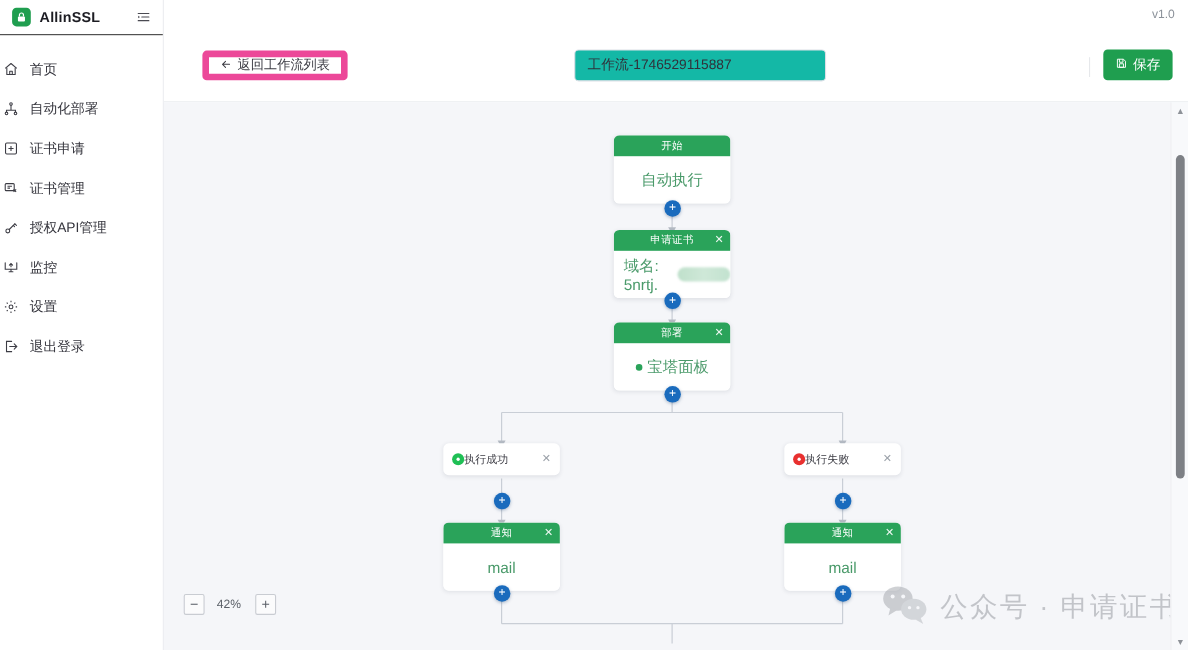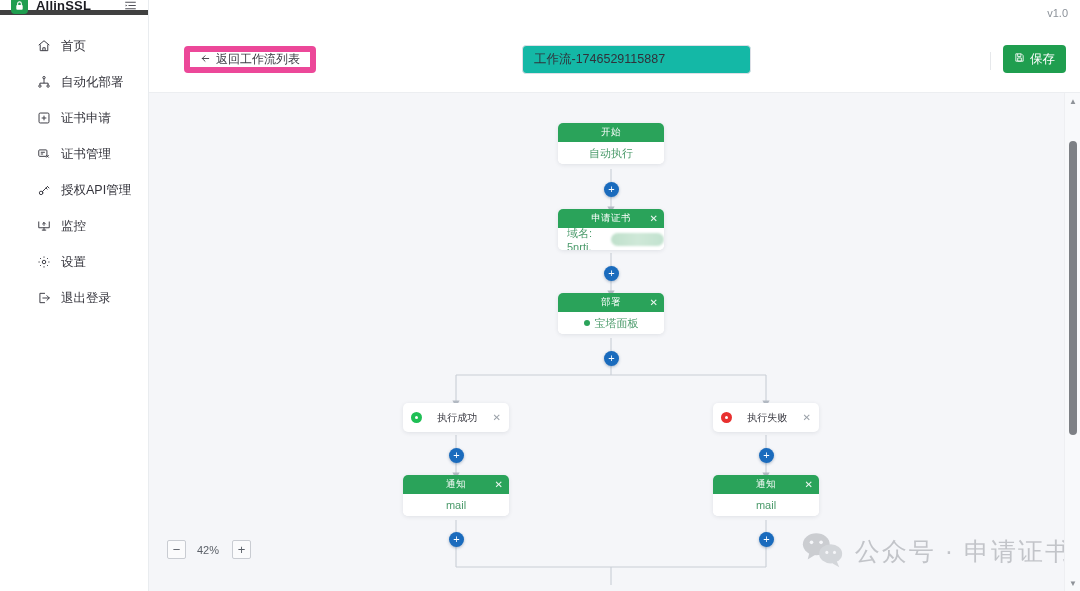--- a/index.html
+++ b/index.html
@@ -12,34 +12,34 @@
   }
   .app { position:relative; width:1080px; height:591px; display:flex; }
 
   
   .sidebar {
     width:149px; height:591px; background:#ffffff;
     border-right:1px solid #e9ecef;
     flex:0 0 149px;
   }
   .brand {
-    height:15px; display:flex; align-items:center; gap:8px;
-    padding:0 11px; border-bottom:5px solid #404040;
+    height:32px; display:flex; align-items:center; gap:8px;
+    padding:0 11px; border-bottom:1px solid #404040;
   }
   .brand-logo {
     width:17px; height:17px; border-radius:4px; background:#1f9e4f;
     display:flex; align-items:center; justify-content:center; flex:0 0 17px;
   }
   .brand-name { font-size:13px; font-weight:bold; color:#1c1c22; letter-spacing:.2px; }
   .brand-collapse { margin-left:auto; color:#4a4a52; display:flex; align-items:center; }
 
   .nav { padding-top:13px; }
   .nav-item {
     display:flex; align-items:center; gap:10px;
-    height:36px; padding:0 0 0 36px; cursor:pointer; color:#3d3d45;
+    height:36px; padding:0 0 0 2px; cursor:pointer; color:#3d3d45;
   }
   .nav-ico { width:15px; height:15px; flex:0 0 15px; color:#3d3d45; display:flex; align-items:center; justify-content:center; }
   .nav-label { font-size:12.5px; color:#35353d; }
 
   
   .main { position:relative; flex:1; height:591px; background:#ffffff; }
 
   .version {
     position:absolute; right:12px; top:7px; font-size:11px; color:#8b9199;
   }
@@ -88,41 +88,41 @@
   .node-head {
     height:19px; background:#2aa35a; display:flex; align-items:center;
     justify-content:center; position:relative;
   }
   .node-head-title { font-size:9.5px; color:#fff; letter-spacing:.4px; }
   .node-close {
     position:absolute; right:6px; top:50%; transform:translateY(-50%);
     color:#ffffff; font-size:10px; line-height:1; cursor:pointer; opacity:.92;
   }
   .node-body {
-    height:22px; display:flex; align-items:center; justify-content:center;
-    gap:5px; font-size:11px; color:#4a9a6a; background:#fff;
+    height:43px; display:flex; align-items:center; justify-content:center;
+    gap:5px; font-size:14px; color:#4a9a6a; background:#fff;
   }
   .node-body.left { justify-content:flex-start; padding-left:9px; }
 
   .redact {
     display:inline-block; width:76px; height:13px; border-radius:7px;
     background:linear-gradient(90deg,#bfe0cb,#cfe8d8,#c2e2cf);
     filter:blur(1.2px); vertical-align:middle; margin-left:2px;
   }
 
   
   .cond-node {
     position:absolute; background:#fff; border-radius:5px;
     box-shadow:0 1px 4px rgba(30,40,60,.10);
     height:29px; display:flex; align-items:center; padding:0 8px; gap:0;
   }
   .cond-dot { width:11px; height:11px; border-radius:50%; flex:0 0 11px;
     display:flex; align-items:center; justify-content:center; }
   .cond-dot i { width:3.5px; height:3.5px; background:#fff; border-radius:50%; display:block; }
-  .cond-label { flex:1; text-align:center; font-size:10px; color:#3b3b43; }
+  .cond-label { flex:1; text-align:left; font-size:10px; color:#3b3b43; }
   .cond-close { font-size:10px; color:#9aa0a8; cursor:pointer; line-height:1; }
 
   
   .plus {
     position:absolute; width:15px; height:15px; border-radius:50%;
     background:#1a6bbd; color:#fff; display:flex; align-items:center;
     justify-content:center; cursor:pointer;
     box-shadow:0 1px 3px rgba(20,60,110,.35);
     font-size:11px; line-height:1; z-index:4;
   }

